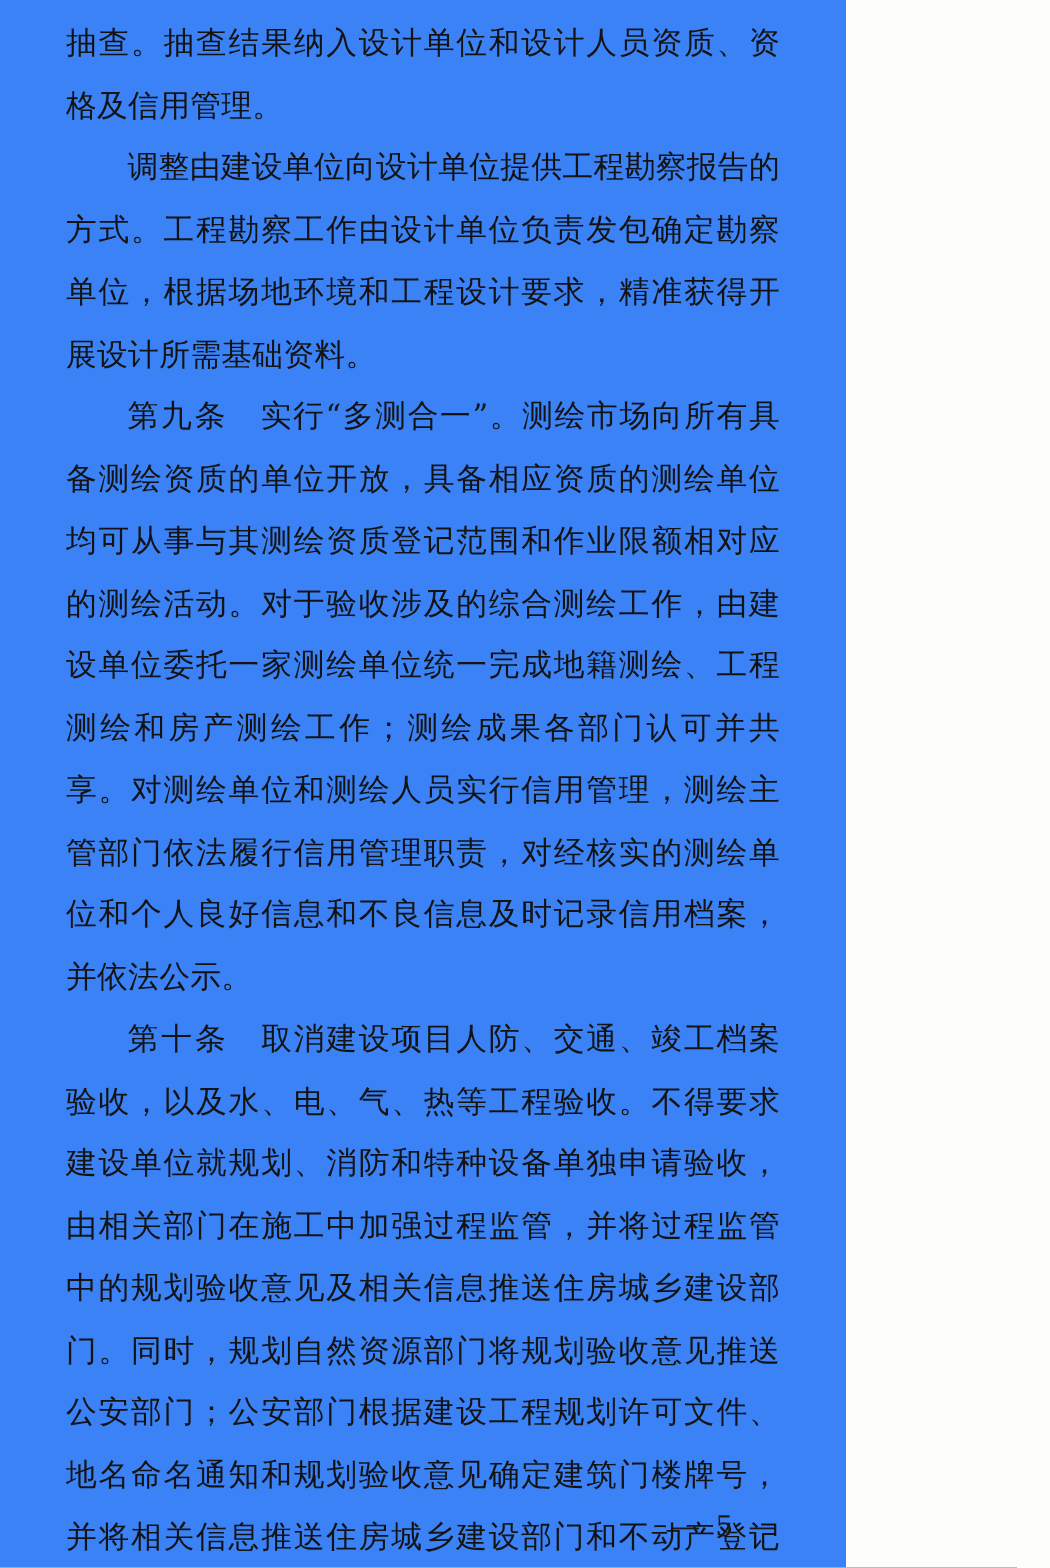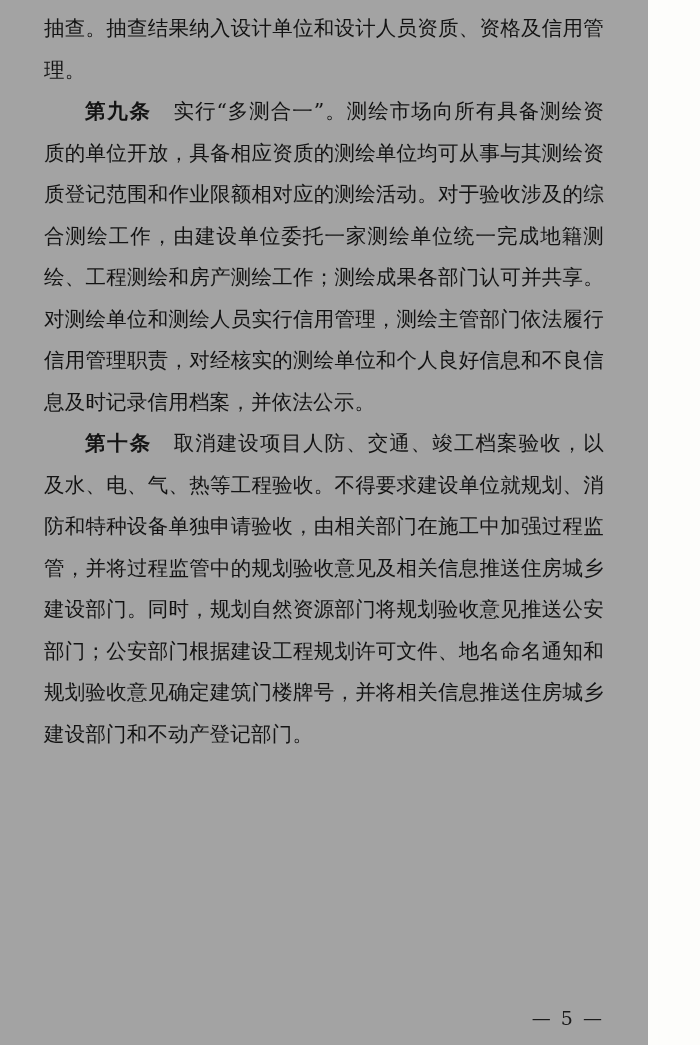--- a/index.html
+++ b/index.html
@@ -9,43 +9,43 @@
   body {
     width: 700px;
     height: 1045px;
     background: #fdfdfb;
     font-family: "DejaVu Serif", "Liberation Serif", serif;
     color: #111;
     overflow: hidden;
   }
   .page {
     position: relative;
-    width: 648px;
+    width: 564px;
     height: 1045px;
     box-sizing: border-box;
     padding: 8px 44px 0 44px;
-    background: #a3a3a3;
+    background: #3b82f6;
   }
   .doc-body {
     font-size: 20.5px;
     line-height: 41.5px;
     text-align: justify;
     text-justify: inter-ideograph;
     letter-spacing: 0.2px;
     color: #131313;
   }
   p.para {
     margin: 0;
     text-indent: 2em;
   }
   p.para.first {
     text-indent: 0;
   }
   .art-label {
-    font-weight: bold;
+    font-weight: normal;
     letter-spacing: 1px;
   }
   .footer {
     position: absolute;
     left: 0;
     right: 44px;
     bottom: 16px;
     text-align: right;
     font-size: 19px;
     color: #1a1a1a;
@@ -53,20 +53,21 @@
   }
 </style>
 </head>
 <body>
 
 <div class="page">
   <div class="doc-body">
 
     <p class="para first"><span>抽查。抽查结果纳入设计单位和设计人员资质、资格及信用管理。</span></p>
 
+    <p class="para"><span>调整由建设单位向设计单位提供工程勘察报告的方式。工程勘察工作由设计单位负责发包确定勘察单位，根据场地环境和工程设计要求，精准获得开展设计所需基础资料。</span></p>
 
 
     <p class="para"><span class="art-label">第九条</span>　<span>实行“多测合一”。测绘市场向所有具备测绘资质的单位开放，具备相应资质的测绘单位均可从事与其测绘资质登记范围和作业限额相对应的测绘活动。对于验收涉及的综合测绘工作，由建设单位委托一家测绘单位统一完成地籍测绘、工程测绘和房产测绘工作；测绘成果各部门认可并共享。对测绘单位和测绘人员实行信用管理，测绘主管部门依法履行信用管理职责，对经核实的测绘单位和个人良好信息和不良信息及时记录信用档案，并依法公示。</span></p>
 
     <p class="para"><span class="art-label">第十条</span>　<span>取消建设项目人防、交通、竣工档案验收，以及水、电、气、热等工程验收。不得要求建设单位就规划、消防和特种设备单独申请验收，由相关部门在施工中加强过程监管，并将过程监管中的规划验收意见及相关信息推送住房城乡建设部门。同时，规划自然资源部门将规划验收意见推送公安部门；公安部门根据建设工程规划许可文件、地名命名通知和规划验收意见确定建筑门楼牌号，并将相关信息推送住房城乡建设部门和不动产登记部门。</span></p>
 
   </div>
 
   <div class="footer">
     <span>— 5 —</span>

